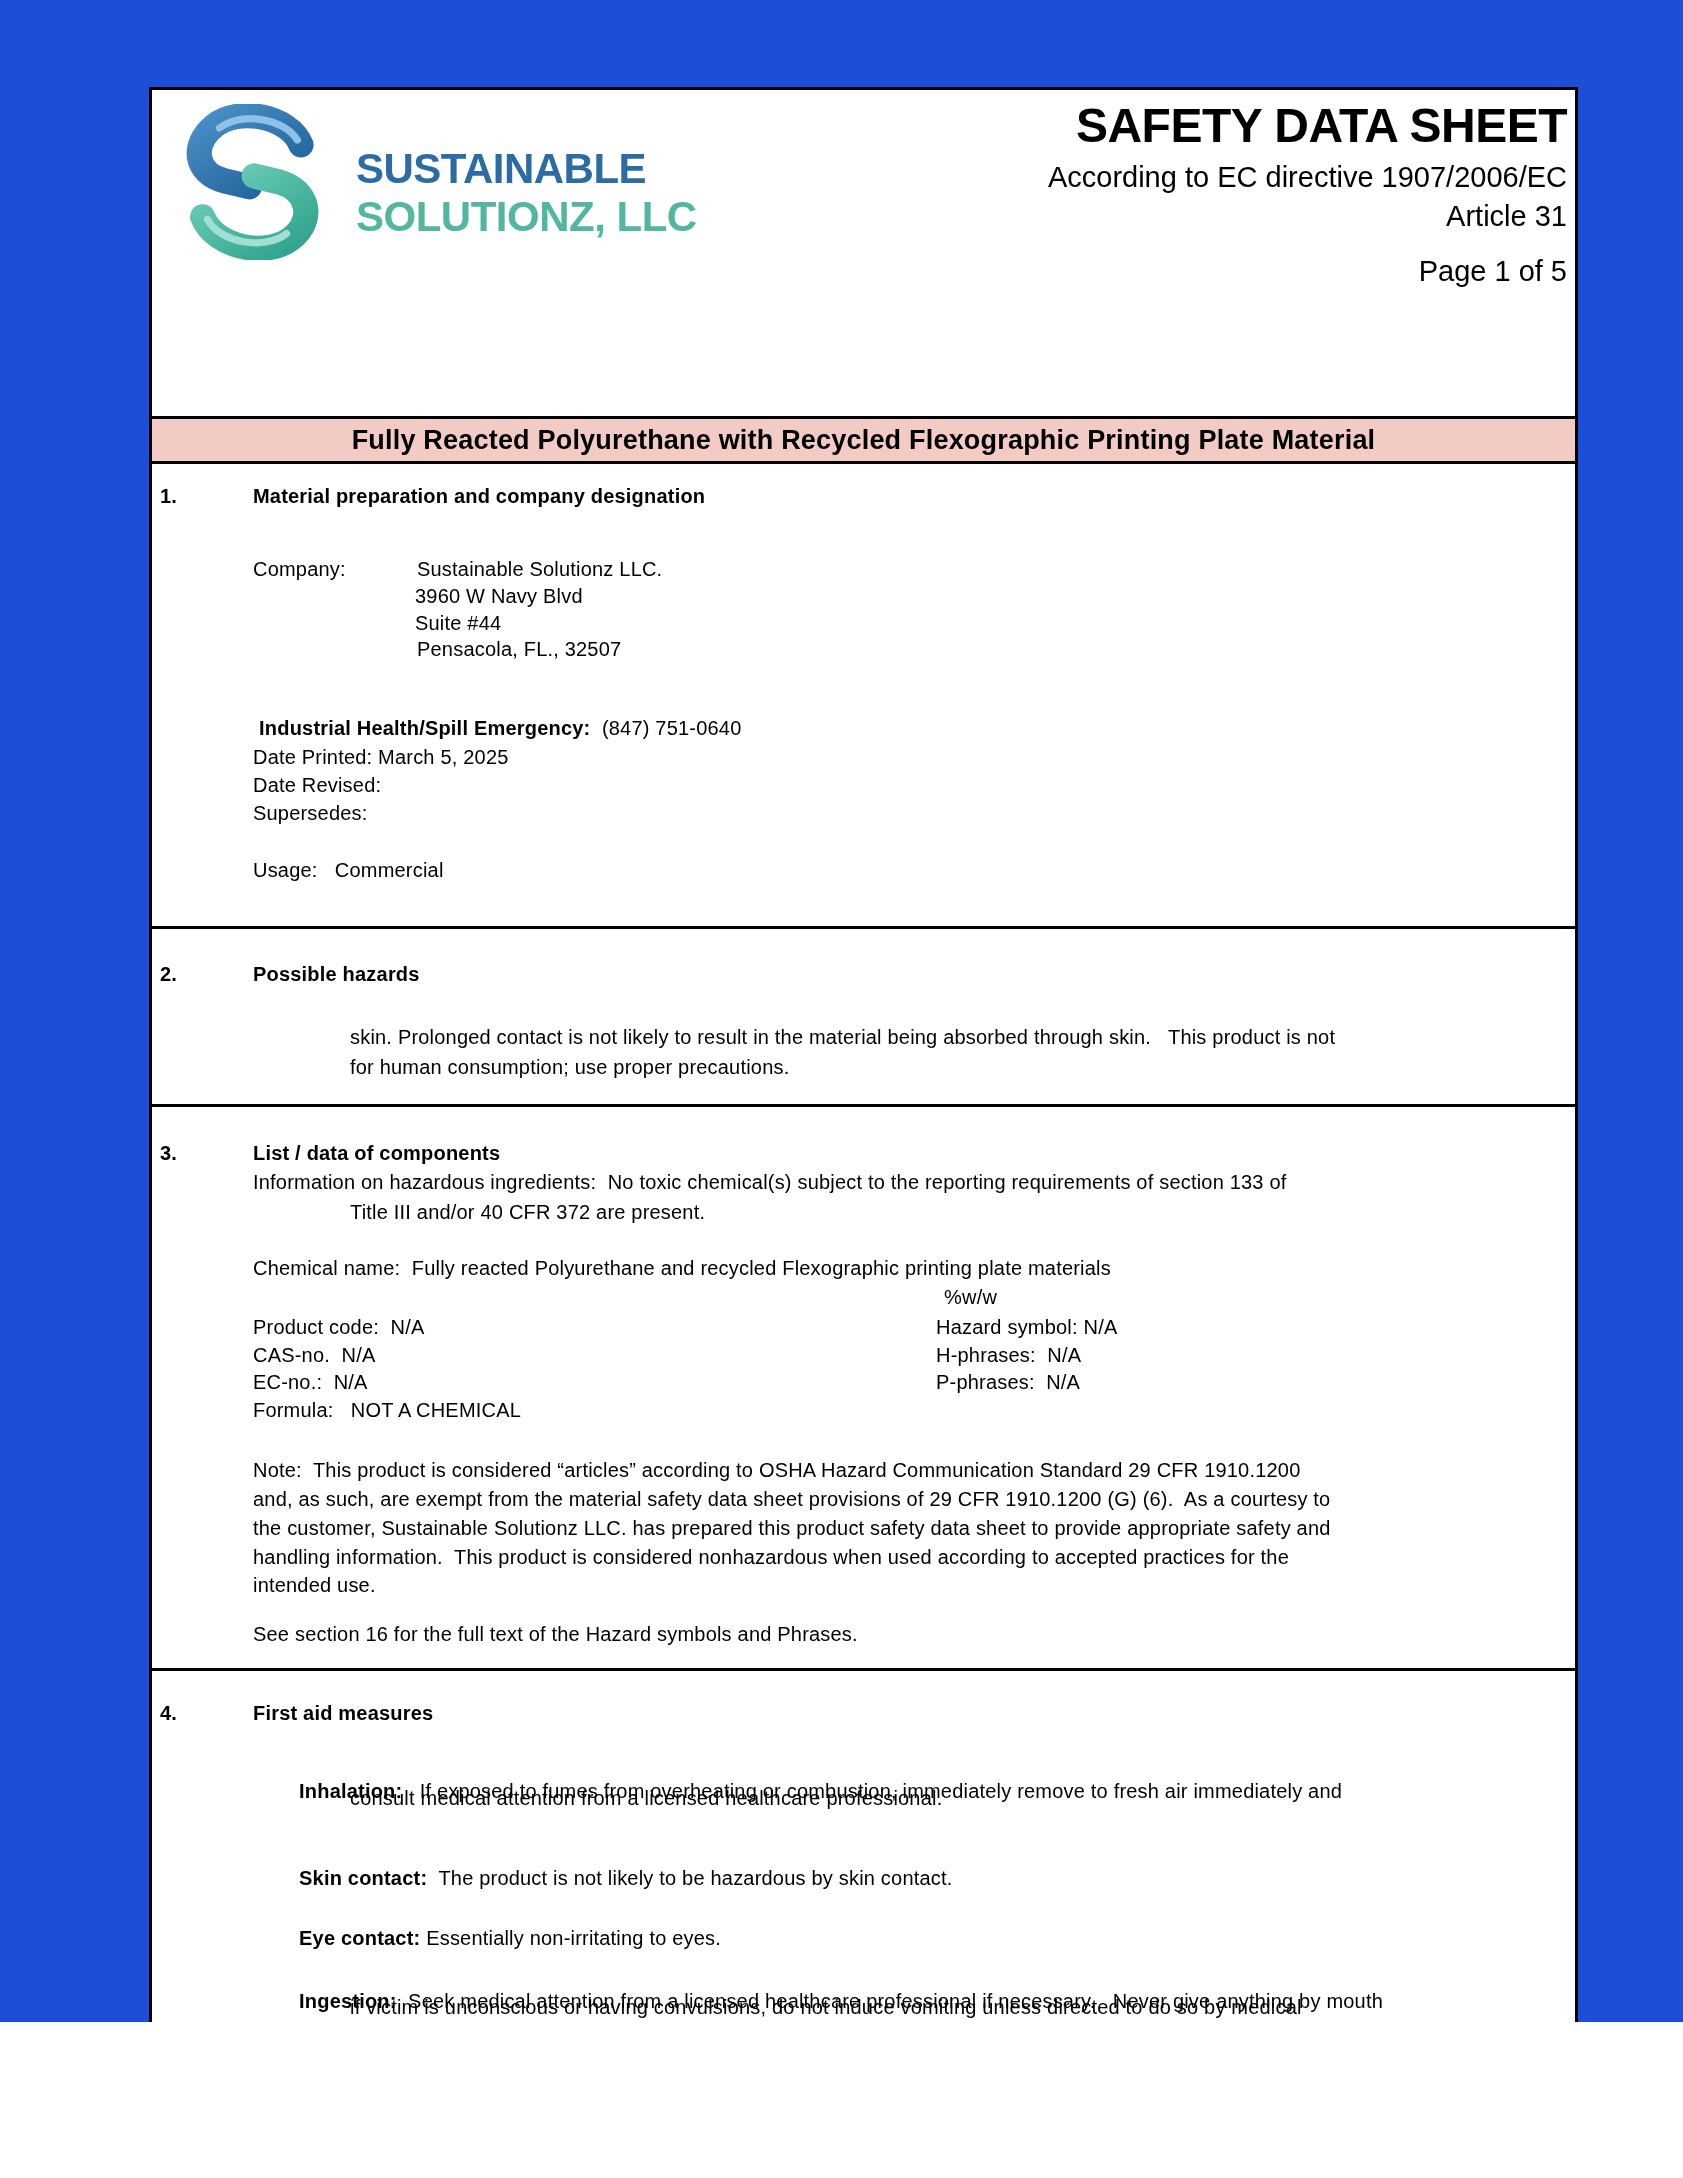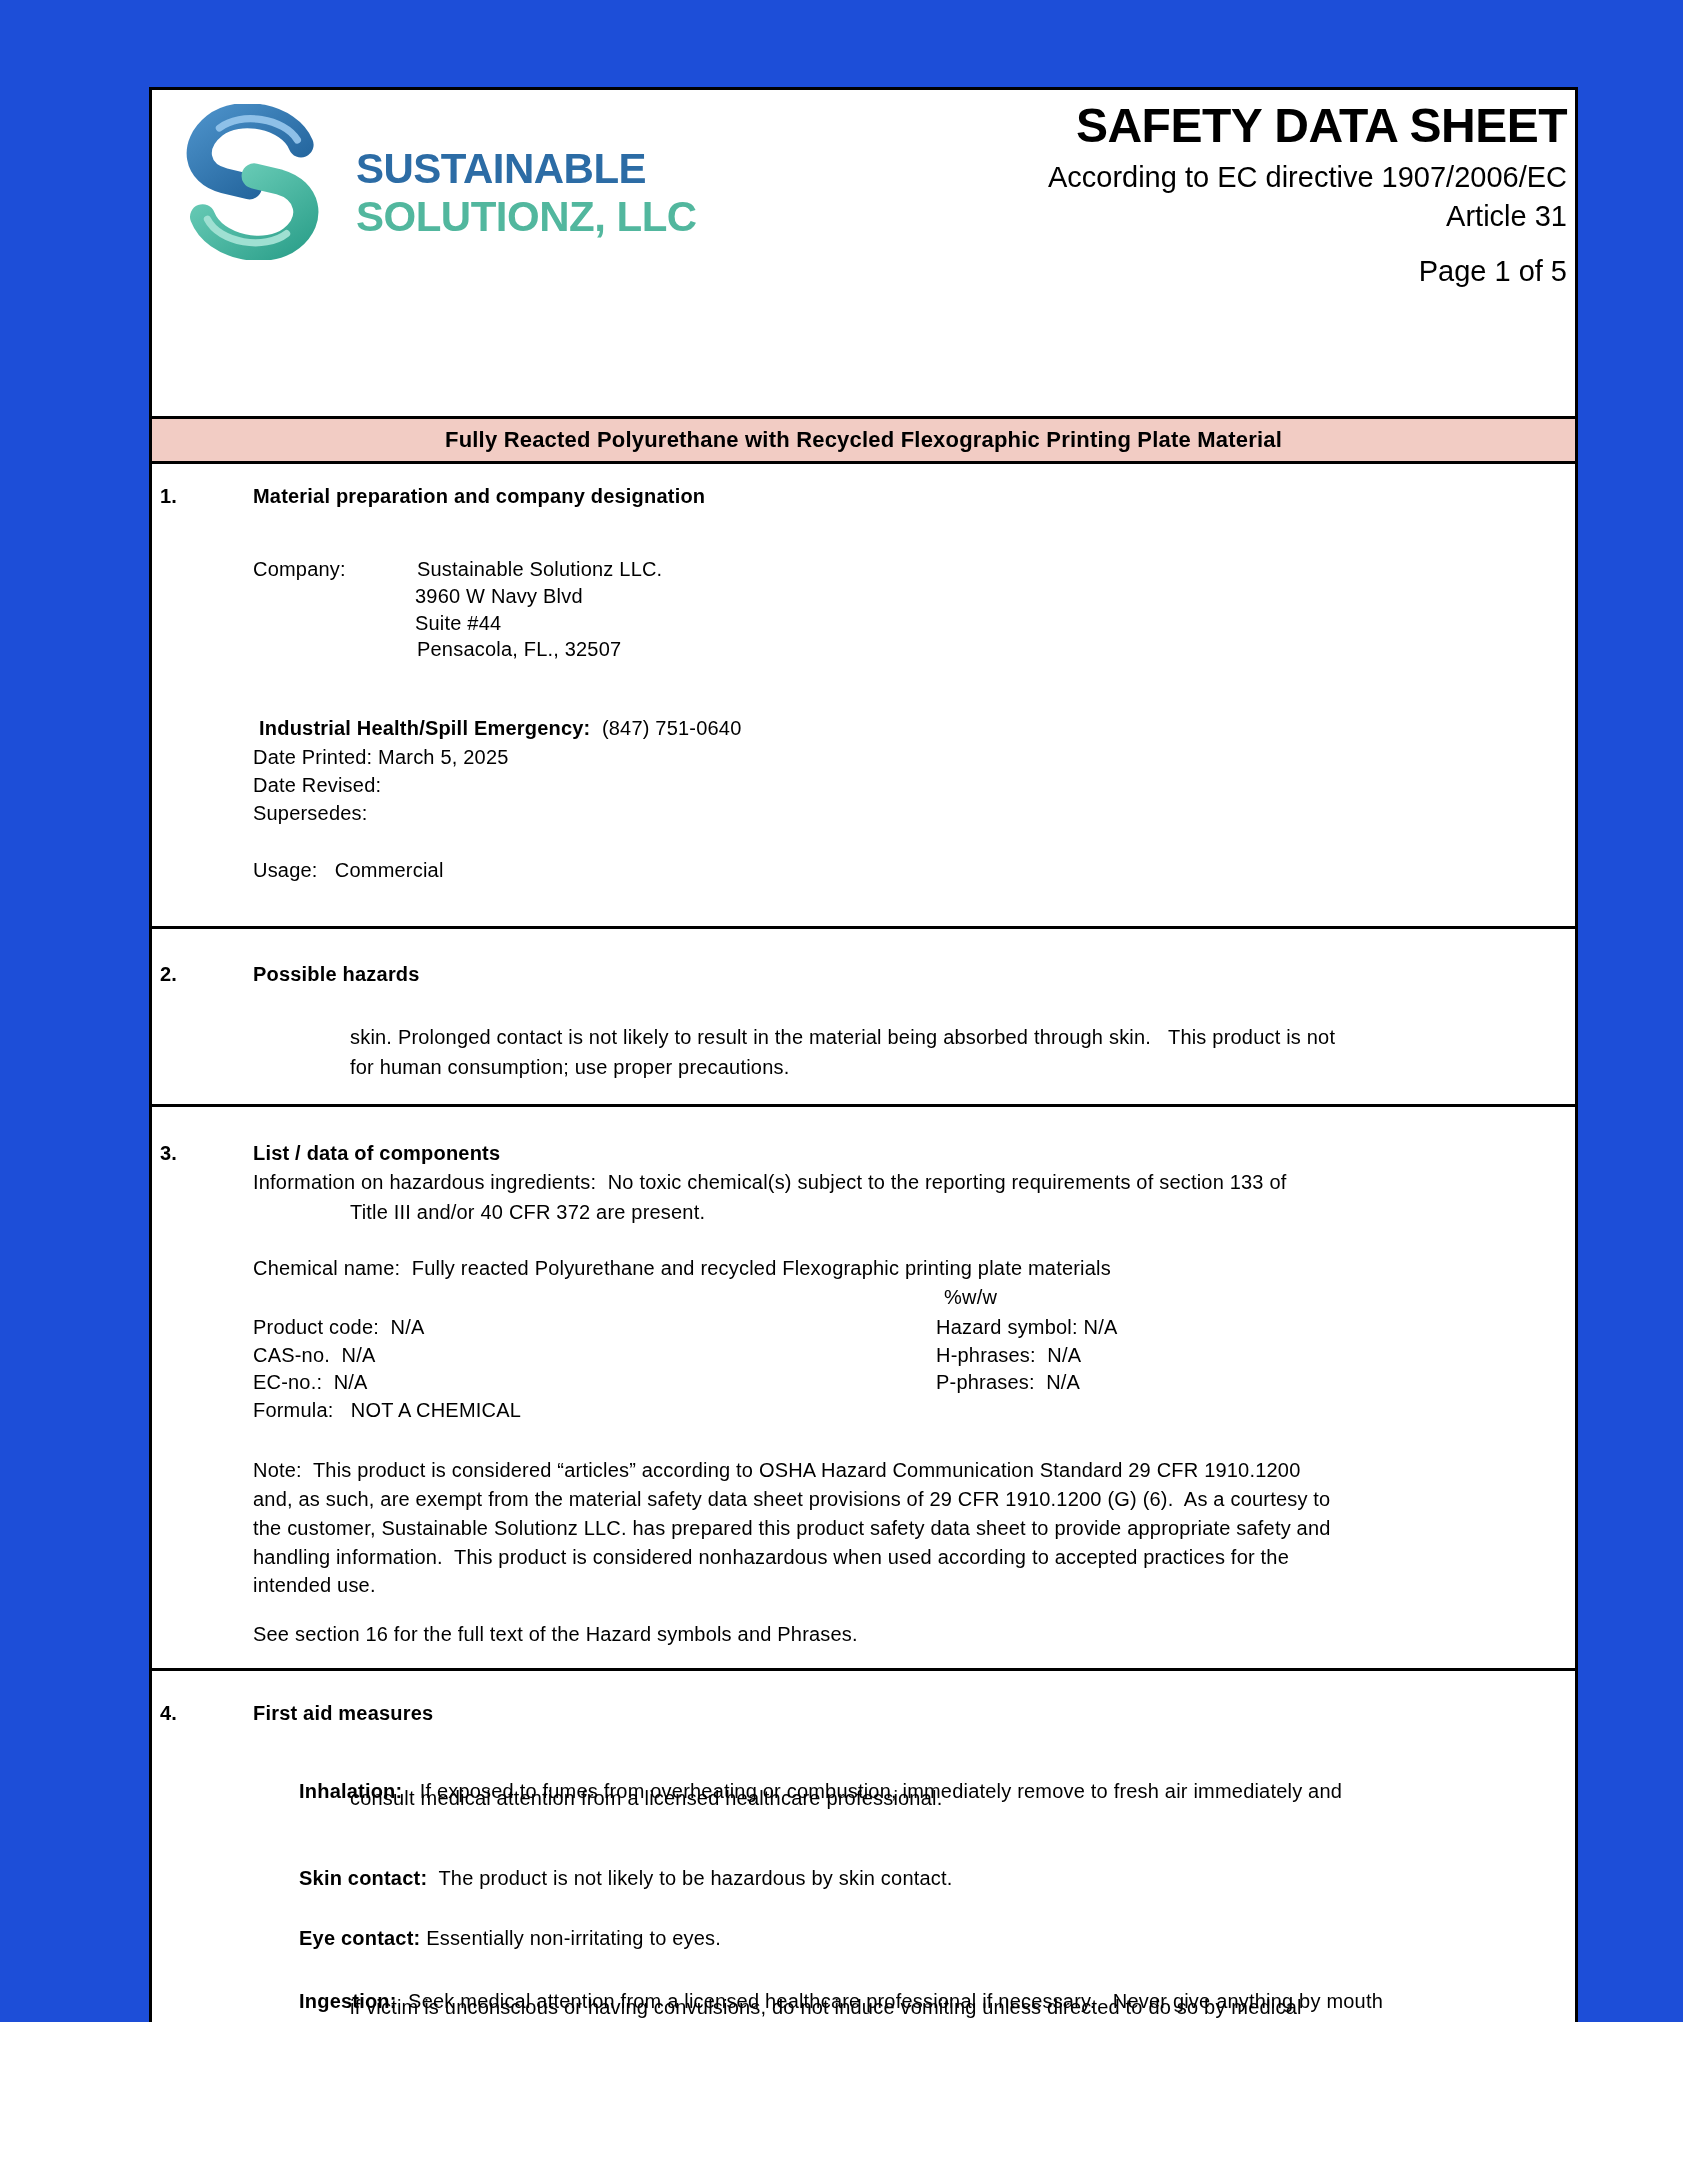--- a/index.html
+++ b/index.html
@@ -4,21 +4,21 @@
 <style>
   html,body{margin:0;padding:0;background:#ffffff;}
   .page{position:relative;width:1683px;height:2022px;background:#1d4ed8;
         font-family:Liberation Sans, sans-serif;color:#000;overflow:hidden;}
   .doc{position:absolute;left:149px;top:87px;width:1423px;height:1959px;
        border:3px solid #000;background:#fff;}
   .sec{position:relative;width:100%;box-sizing:border-box;}
   .hdr{height:326px;}
   .banner{height:48px;border-top:3px solid #000;border-bottom:3px solid #000;
           background:var(--banner_bg,#f2ccc4);display:flex;align-items:center;justify-content:center;}
-  .banner span{font-size:22px;font-weight:bold;letter-spacing:0.2px;white-space:pre;}
+  .banner span{font-size:27px;font-weight:bold;letter-spacing:0.2px;white-space:pre;}
   .s1{height:462px;}
   .s2{height:178px;border-top:3px solid #000;}
   .s3{height:564px;border-top:3px solid #000;}
   .s4{height:381px;border-top:3px solid #000;}
   .line{position:absolute;font-size:20px;letter-spacing:0.2px;white-space:pre;line-height:24px;}
   .b{font-weight:bold;}
   .num{left:8px;}
   
   .logo-wrap{position:absolute;left:22px;top:14px;}
   .logo-text1{position:absolute;left:204px;top:55px;font-size:42px;font-weight:bold;

